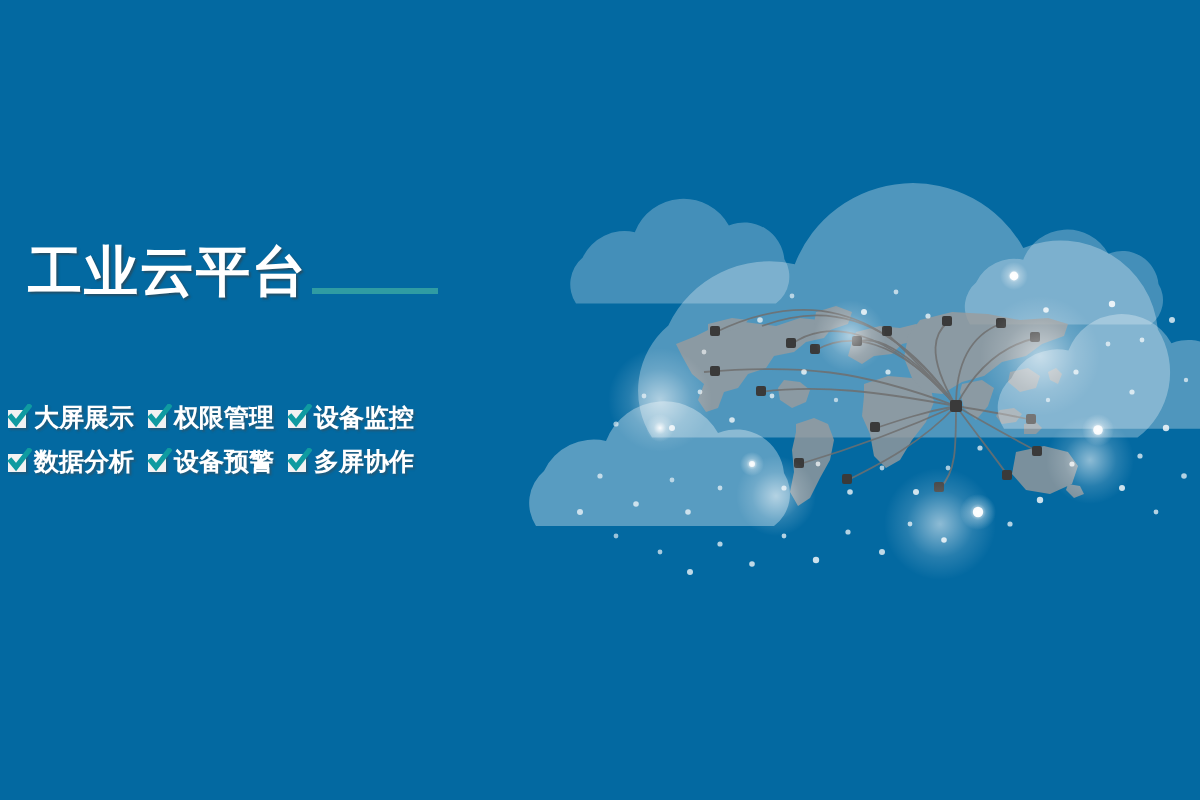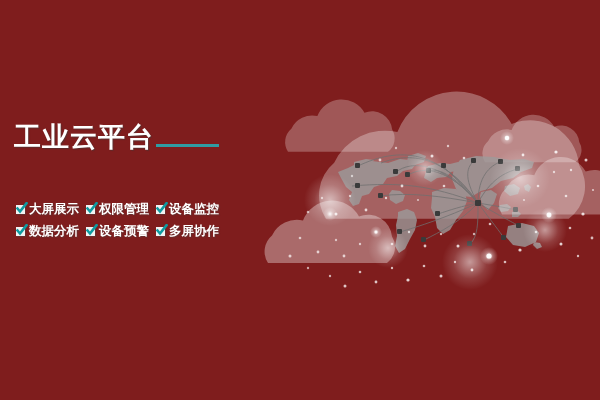--- a/index.html
+++ b/index.html
@@ -5,21 +5,21 @@
   html, body {
     margin: 0;
     padding: 0;
     background: #8f8f8f;
   }
   #stage {
     position: relative;
     width: 600px;
     height: 400px;
     overflow: hidden;
-    background: #7f1d1d;
+    background: #0369a1;
     font-family: "DejaVu Sans", "Liberation Sans", sans-serif;
     -webkit-font-smoothing: antialiased;
   }
 
   
   .art {
     position: absolute;
     inset: 0;
     pointer-events: none;
   }
@@ -61,21 +61,21 @@
     font-size: 15px;
     color: #ffffff;
     letter-spacing: 0.5px;
     white-space: nowrap;
     text-shadow: 1px 1px 1px rgba(70,70,70,0.45);
   }
 
   
   .features {
     position: absolute;
-    left: 16px;
+    left: 4px;
     top: 199px;
     display: grid;
     grid-template-columns: 70px 70px 80px;
     grid-auto-rows: 21.5px;
   }
   .feature {
     display: flex;
     align-items: center;
     gap: 1px;
     white-space: nowrap;

